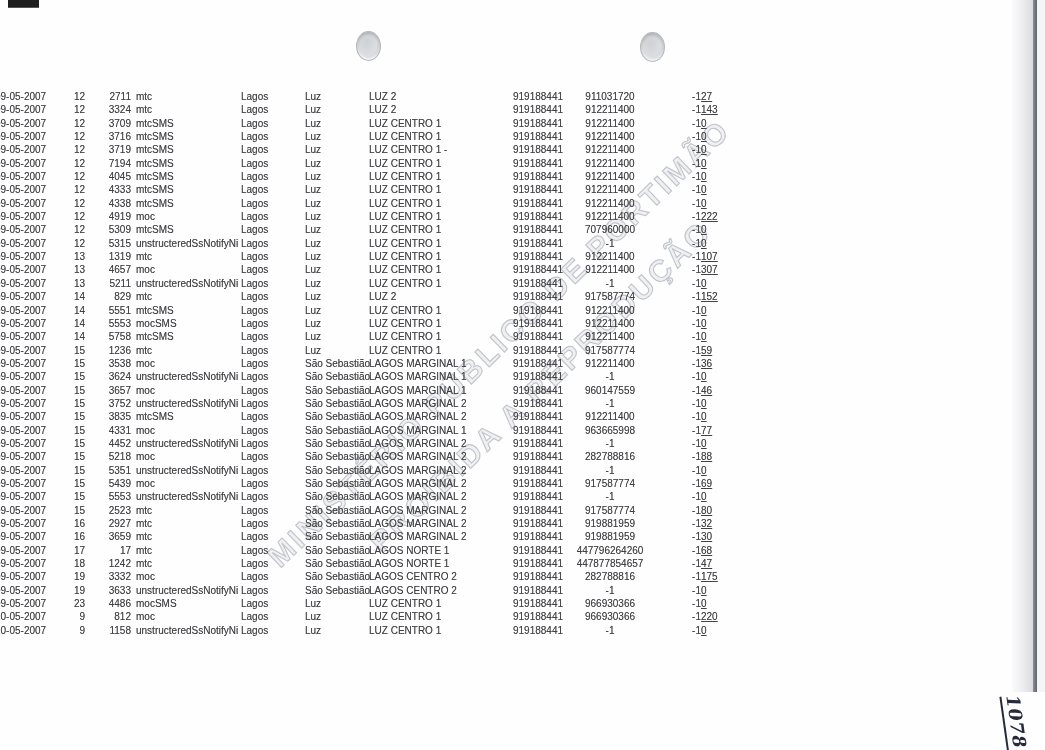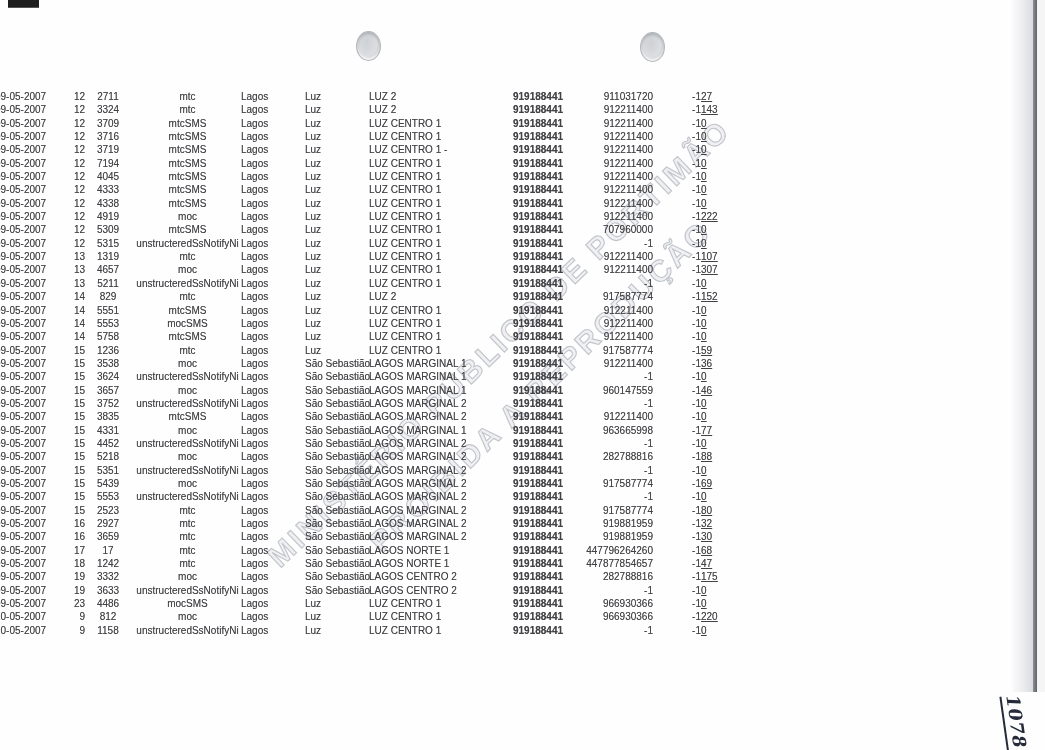--- a/index.html
+++ b/index.html
@@ -44,27 +44,27 @@
   
   .records{
     position:absolute;left:-5px;top:90px;width:760px;z-index:2;
     font-size:10px;color:#424246;
     text-shadow:0 0 .4px rgba(66,66,70,.55);
   }
   .row{display:flex;height:13.35px;line-height:13.35px;white-space:nowrap;}
   .c{display:block;overflow:visible;}
   .c0{width:66px;text-align:left;}
   .c1{width:24px;text-align:right;}
-  .c2{width:46px;text-align:center;}
-  .c3{width:108px;text-align:center;padding-left:5px;box-sizing:border-box;}
+  .c2{width:46px;text-align:right;}
+  .c3{width:108px;text-align:left;padding-left:5px;box-sizing:border-box;}
   .c4{width:64px;text-align:left;padding-left:2px;box-sizing:border-box;}
   .c5{width:66px;text-align:left;padding-left:2px;box-sizing:border-box;}
   .c6{width:142px;text-align:left;}
-  .c7{width:56px;text-align:left;padding-left:2px;box-sizing:border-box;font-weight:bold;}
-  .c8{width:86px;text-align:right;}
+  .c7{width:56px;text-align:left;padding-left:2px;box-sizing:border-box;}
+  .c8{width:86px;text-align:center;}
   .c9{width:48px;text-align:right;}
   .c10{width:46px;text-align:left;text-decoration:underline;}
 
   
   .footer{
     position:absolute;left:360px;top:687px;width:280px;z-index:2;
     text-align:center;font-size:11px;color:#4d4d4f;
     text-shadow:0 0 .4px rgba(66,66,70,.5);
   }
 

